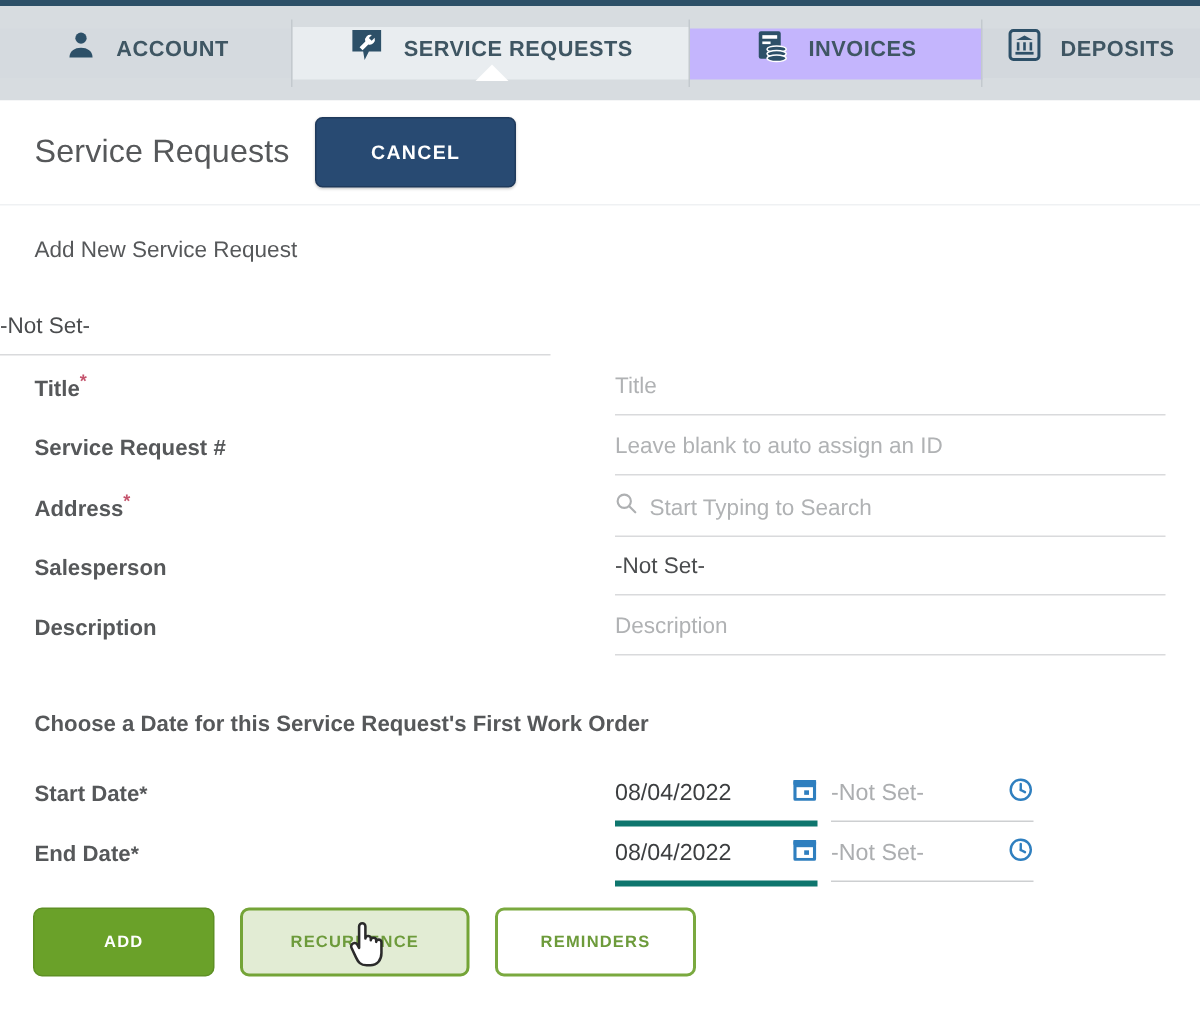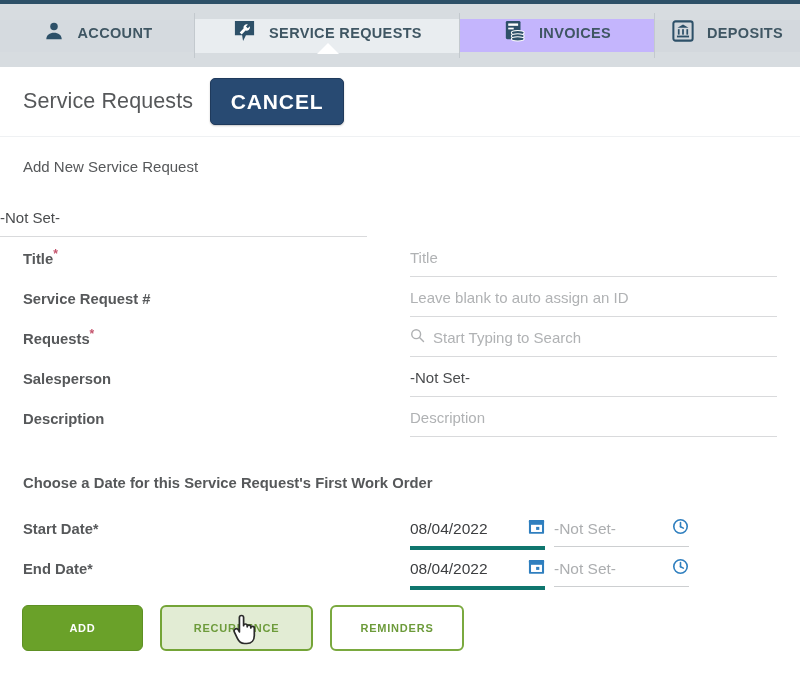--- a/index.html
+++ b/index.html
@@ -93,21 +93,21 @@
     letter-spacing: 0.1px;
   }
   .cancel-btn {
     margin-left: 17px;
     width: 132px;
     height: 45px;
     border-radius: 5px;
     background: #284a72;
     border: 1px solid #1f3a5c;
     color: #ffffff;
-    font-size: 21px;
+    font-size: 13px;
     font-weight: 700;
     letter-spacing: 0.9px;
     display: flex;
     align-items: center;
     justify-content: center;
     box-shadow: 0 1px 2px rgba(0,0,0,0.22);
     cursor: pointer;
   }
   .header-divider {
     position: absolute;
@@ -367,21 +367,21 @@
   <div class="field-label">
     <span>Service Request #</span>
   </div>
   <div class="field-control">
     <span class="field-placeholder">Leave blank to auto assign an ID</span>
   </div>
 </div>
 
 <div class="field-row" style="top:328px;">
   <div class="field-label">
-    <span>Requests</span><span class="req">*</span>
+    <span>Address</span><span class="req">*</span>
   </div>
   <div class="field-control">
     <span class="search-ico">
       <svg width="15" height="15" viewBox="0 0 18 18">
         <circle cx="7.4" cy="7.4" r="5.3" fill="none" stroke="#aeb0b2" stroke-width="1.7"></circle>
         <line x1="11.4" y1="11.4" x2="16.2" y2="16.2" stroke="#aeb0b2" stroke-width="1.7" stroke-linecap="round"></line>
       </svg>
     </span>
     <span class="field-placeholder">Start Typing to Search</span>
   </div>

